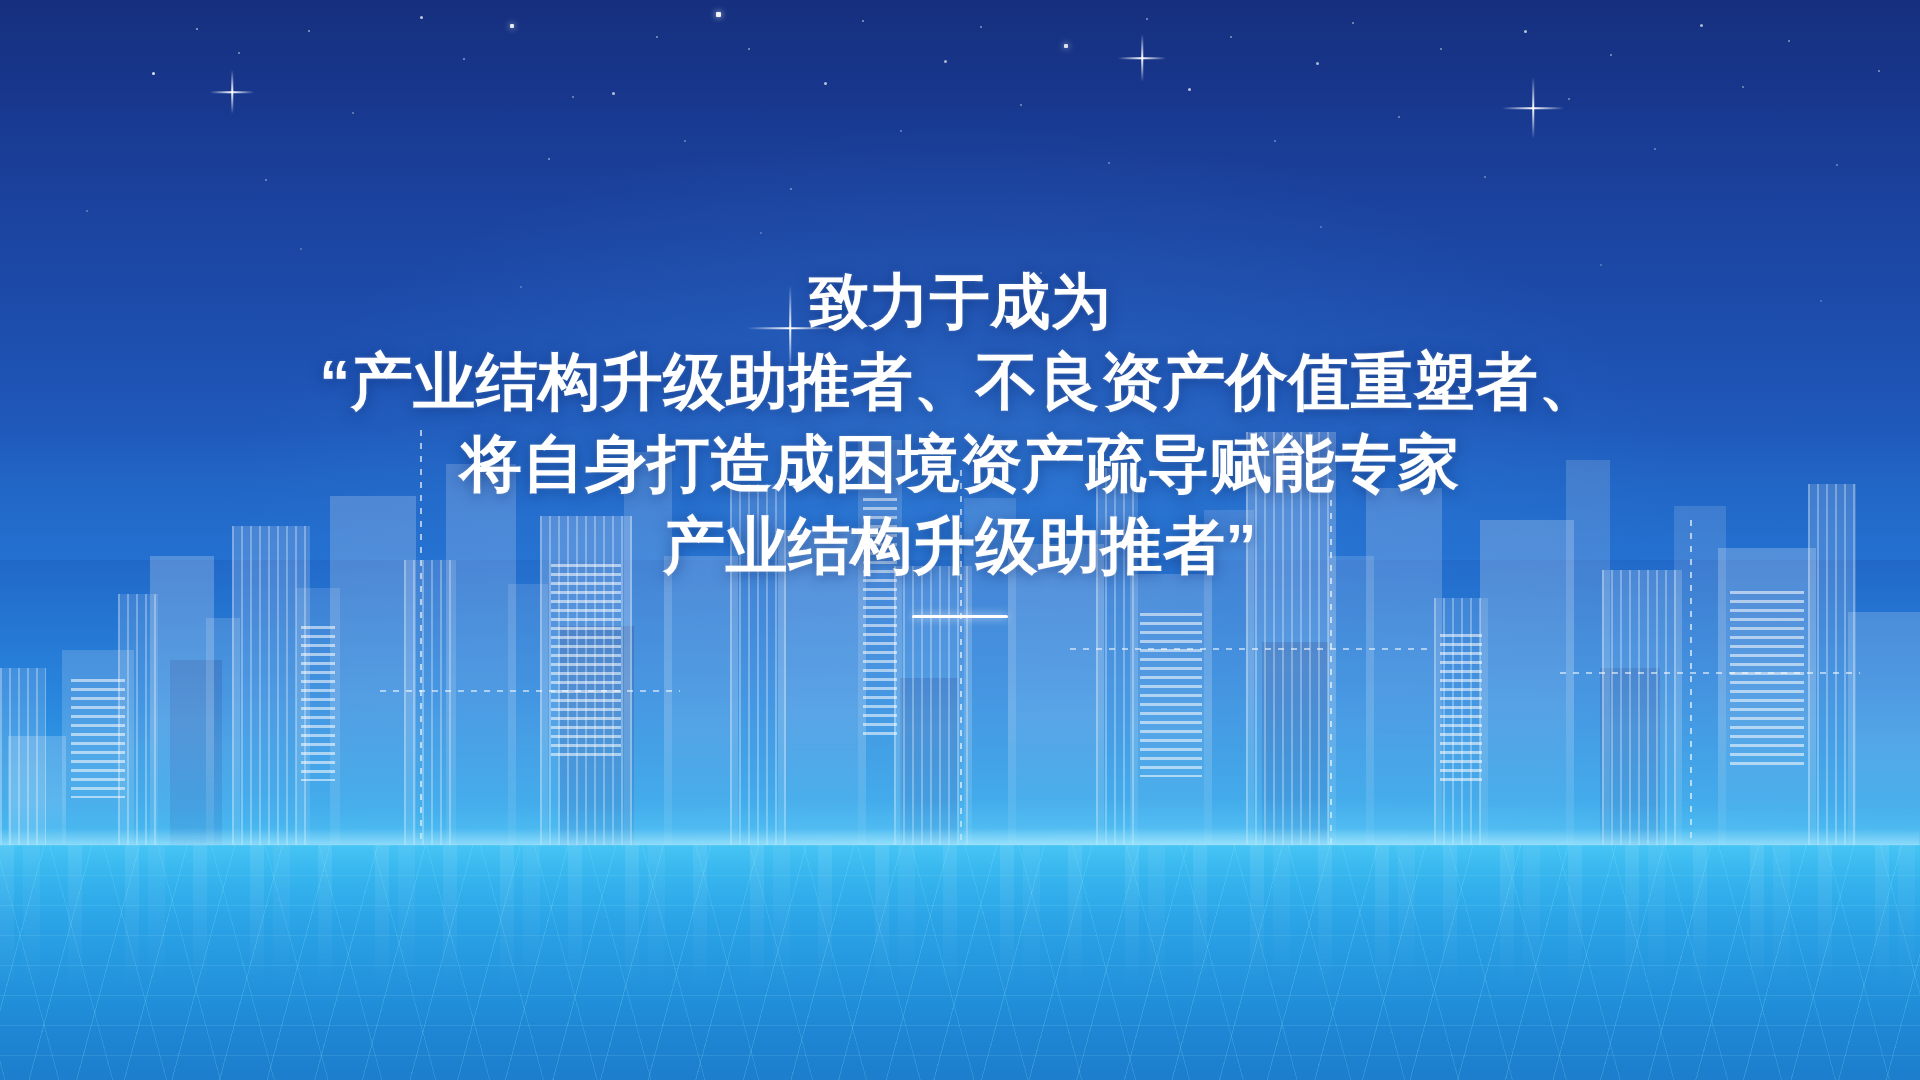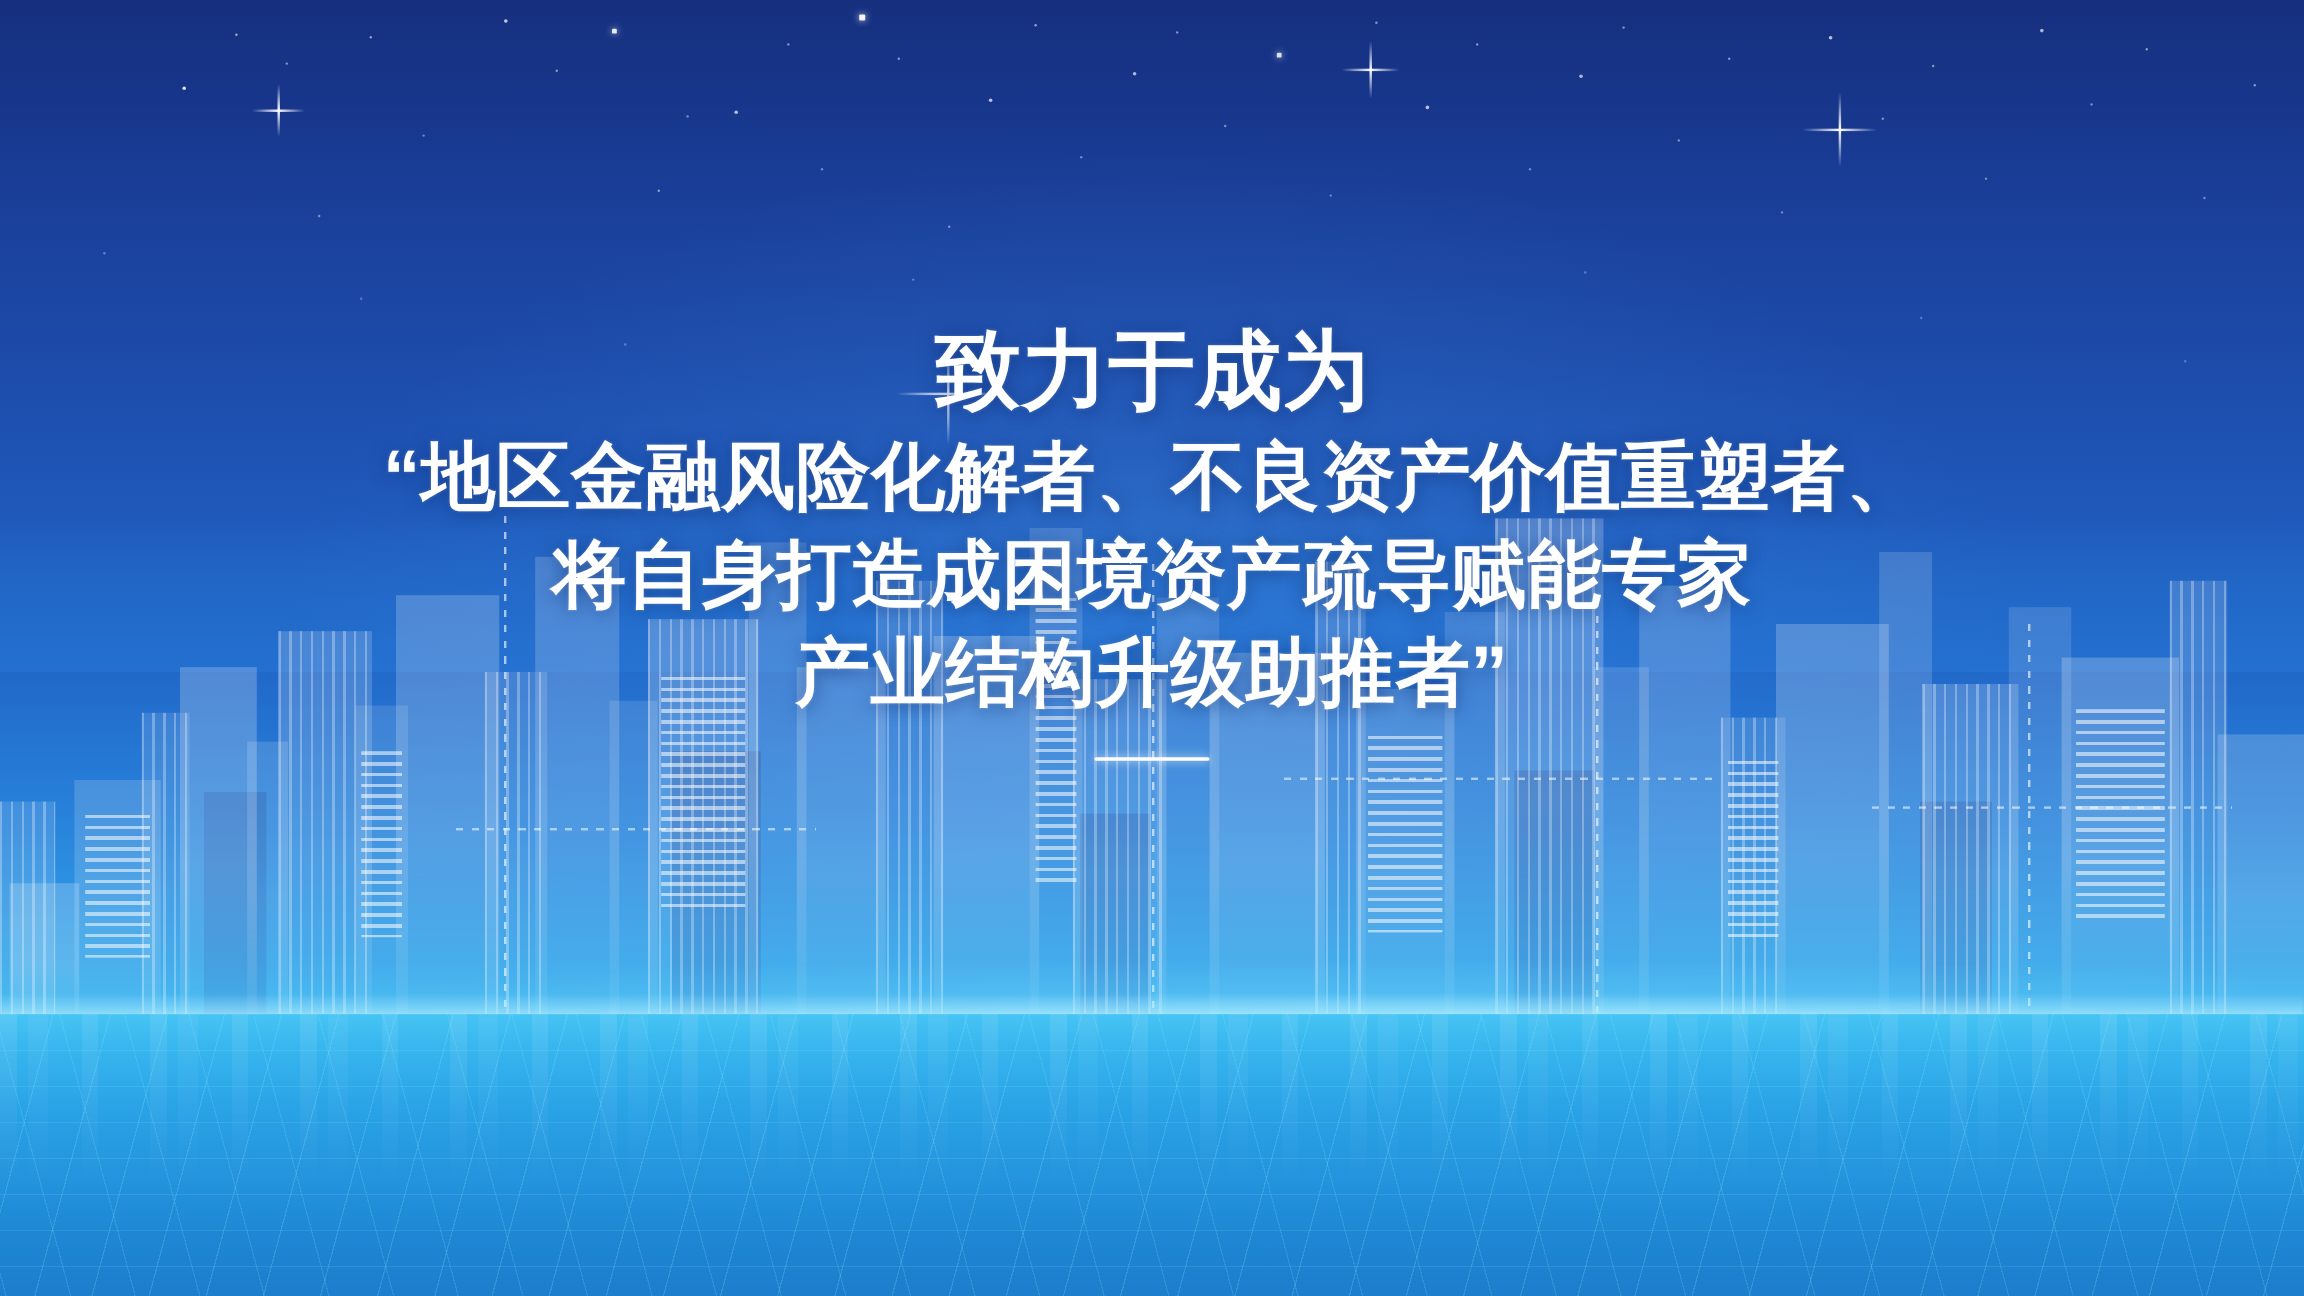--- a/index.html
+++ b/index.html
@@ -179,21 +179,21 @@
   .headline {
     margin-top: 262px;
     width: 1920px;
     text-align: center;
     color: #ffffff;
     font-weight: 700;
     letter-spacing: 0.5px;
     text-shadow: 0 2px 14px rgba(8,40,110,0.55), 0 0 3px rgba(255,255,255,0.25);
   }
   .hl-line { line-height: 1.32; white-space: nowrap; }
-  .hl-1 { font-size: 72px; }
+  .hl-1 { font-size: 60px; }
   .hl-2 { font-size: 62px; }
   .hl-3 { font-size: 62px; }
   .hl-4 { font-size: 62px; }
 
   .divider {
     margin-top: 28px;
     width: 96px;
     height: 3px;
     background: #ffffff;
     box-shadow: 0 0 8px rgba(255,255,255,0.8);
@@ -437,20 +437,20 @@
   <div class="horizon"></div>
 
   <div class="floor">
     <div class="floor-reflect"></div>
     <div class="floor-grid"></div>
   </div>
 
   <div class="content">
     <div class="headline">
       <div class="hl-line hl-1">致力于成为</div>
-      <div class="hl-line hl-2">“地区金融风险化解者、不良资产价值重塑者、</div>
+      <div class="hl-line hl-2">“产业结构升级助推者、不良资产价值重塑者、</div>
       <div class="hl-line hl-4">将自身打造成困境资产疏导赋能专家</div>
       <div class="hl-line hl-3">产业结构升级助推者”</div>
     </div>
     <div class="divider"></div>
   </div>
 
 </div>
 
 </body></html>

